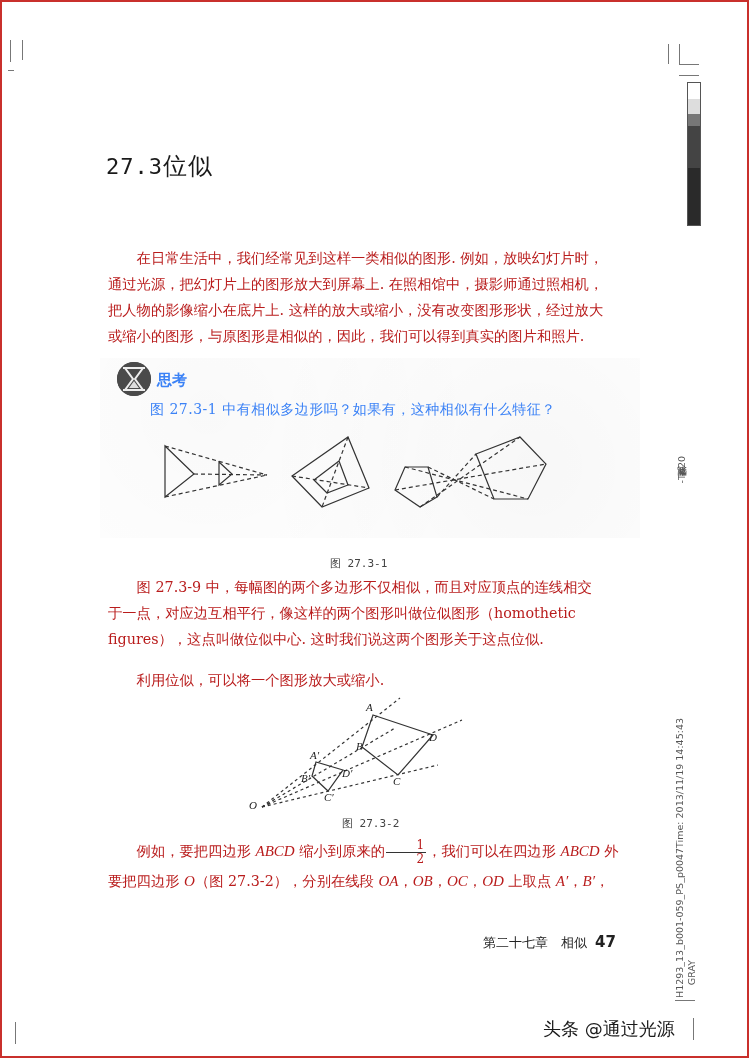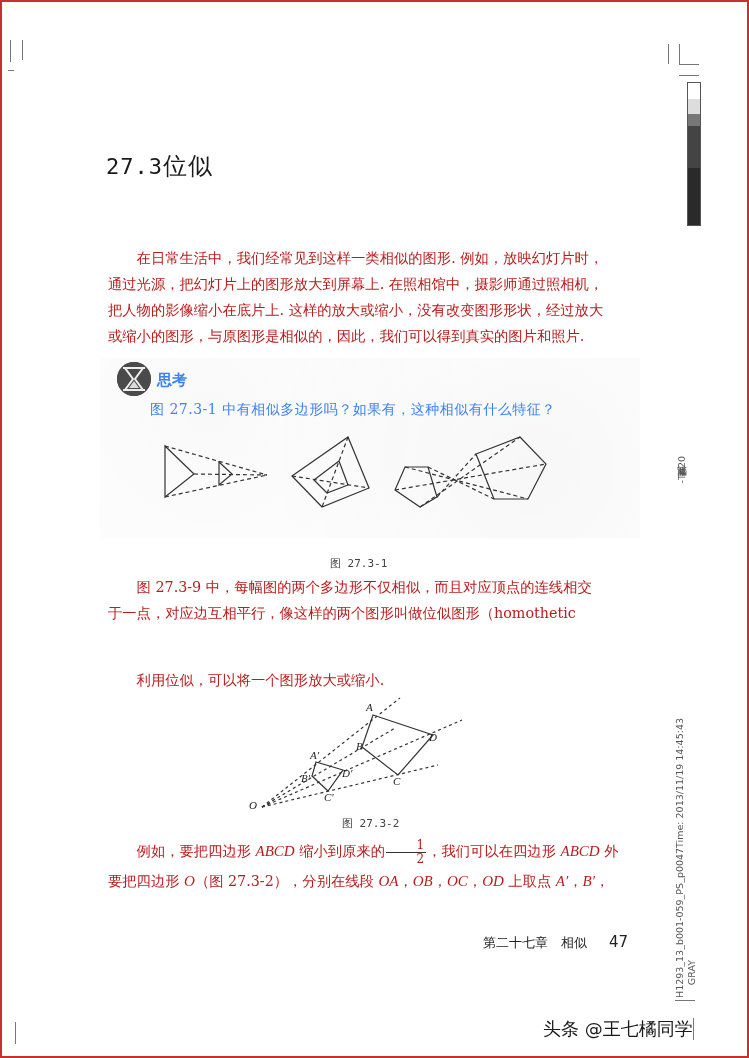--- a/index.html
+++ b/index.html
@@ -14,21 +14,21 @@
   .para p { margin:0; }
   .indent { text-indent:2em; }
   .think { left:100px; top:358px; width:540px; height:180px;
            background: radial-gradient(circle at 20% 30%, rgba(0,0,0,0.025), transparent 60%),
                        radial-gradient(circle at 80% 60%, rgba(0,0,0,0.03), transparent 60%); }
   .think-icon { left:117px; top:362px; width:34px; height:34px; border-radius:50%; background:#555; }
   .think-label { left:157px; top:371px; font-size:15px; font-weight:bold; font-family:"DejaVu Sans", sans-serif; color:#3b82f6; }
   .think-q { left:150px; top:401px; font-size:14px; color:#3b82f6; letter-spacing:0.5px; }
   .fig-caption { font-size:11px; color:#444; font-family:"DejaVu Sans Mono", monospace; }
   .footer { left:483px; top:933px; font-size:13px; font-family:"DejaVu Sans", sans-serif; color:#222; }
-  .footer .pg { font-size:15px; margin-left:22px; }
+  .footer .pg { font-size:15px; margin-left:8px;font-weight:bold; }
   .vert { font-family:"DejaVu Sans", sans-serif; font-size:9.5px; color:#555; writing-mode:vertical-rl; transform:rotate(180deg); white-space:nowrap; }
   .watermark { left:543px; top:1017px; font-size:18px; color:#1a1a1a; font-family:"DejaVu Sans", sans-serif; text-shadow:0 0 2px #fff, 0 0 2px #fff; }
   .gray-bar { left:687px; top:82px; width:12px; height:142px;
      background: linear-gradient(to bottom, #fff 0 11%, #ddd 11% 22%, #777 22% 30%, #444 30% 60%, #2a2a2a 60% 100%);
      border:1px solid #555; }
   .frac { display:inline-block; vertical-align:middle; text-align:center; font-size:12px; line-height:13px; margin:0 1px; }
   .frac span { display:block; }
   .frac .top { border-bottom:1px solid #333; padding:0 2px; }
   i.m { font-family:"Liberation Serif", serif; font-style:italic; font-size:15px; }
 </style>
@@ -101,20 +101,21 @@
       <line x1="280" y1="77" x2="380" y2="7"></line>
       <line x1="255" y1="60" x2="406" y2="34"></line>
     </g>
   </g>
 </svg>
 <div class="abs fig-caption" style="left:330px;top:521px;margin-top:35px;">图 27.3-1</div>
 
 <div class="abs para" style="top:574px;">
   <p class="indent">图 27.3-9 中，每幅图的两个多边形不仅相似，而且对应顶点的连线相交</p>
   <p>于一点，对应边互相平行，像这样的两个图形叫做位似图形（homothetic</p>
+  <p>figures），这点叫做位似中心. 这时我们说这两个图形关于这点位似.</p>
 </div>
 <div class="abs para" style="top:667px;">
   <p class="indent">利用位似，可以将一个图形放大或缩小.</p>
 </div>
 
 <svg class="abs" style="left:240px;top:695px;" width="240" height="120">
   <g stroke="#333" stroke-width="1.2" fill="none">
     <g stroke-dasharray="3,3">
       <line x1="22" y1="112" x2="160" y2="3"></line>
       <line x1="22" y1="112" x2="155" y2="33"></line>
@@ -144,13 +145,13 @@
 </div>
 
 <div class="abs footer">
   <span>第二十七章　相似</span><span class="pg">47</span>
 </div>
 
 <div class="abs vert" style="left:676px;top:456px;">数学九下-T620</div>
 <div class="abs vert" style="left:674px;top:718px;">H1293_13_b001-059_PS_p0047Time: 2013/11/19 14:45:43</div>
 <div class="abs vert" style="left:686px;top:960px;">GRAY</div>
 
-<div class="abs watermark">头条 @王七橘同学</div>
+<div class="abs watermark">头条 @通过光源</div>
 
 </body></html>

